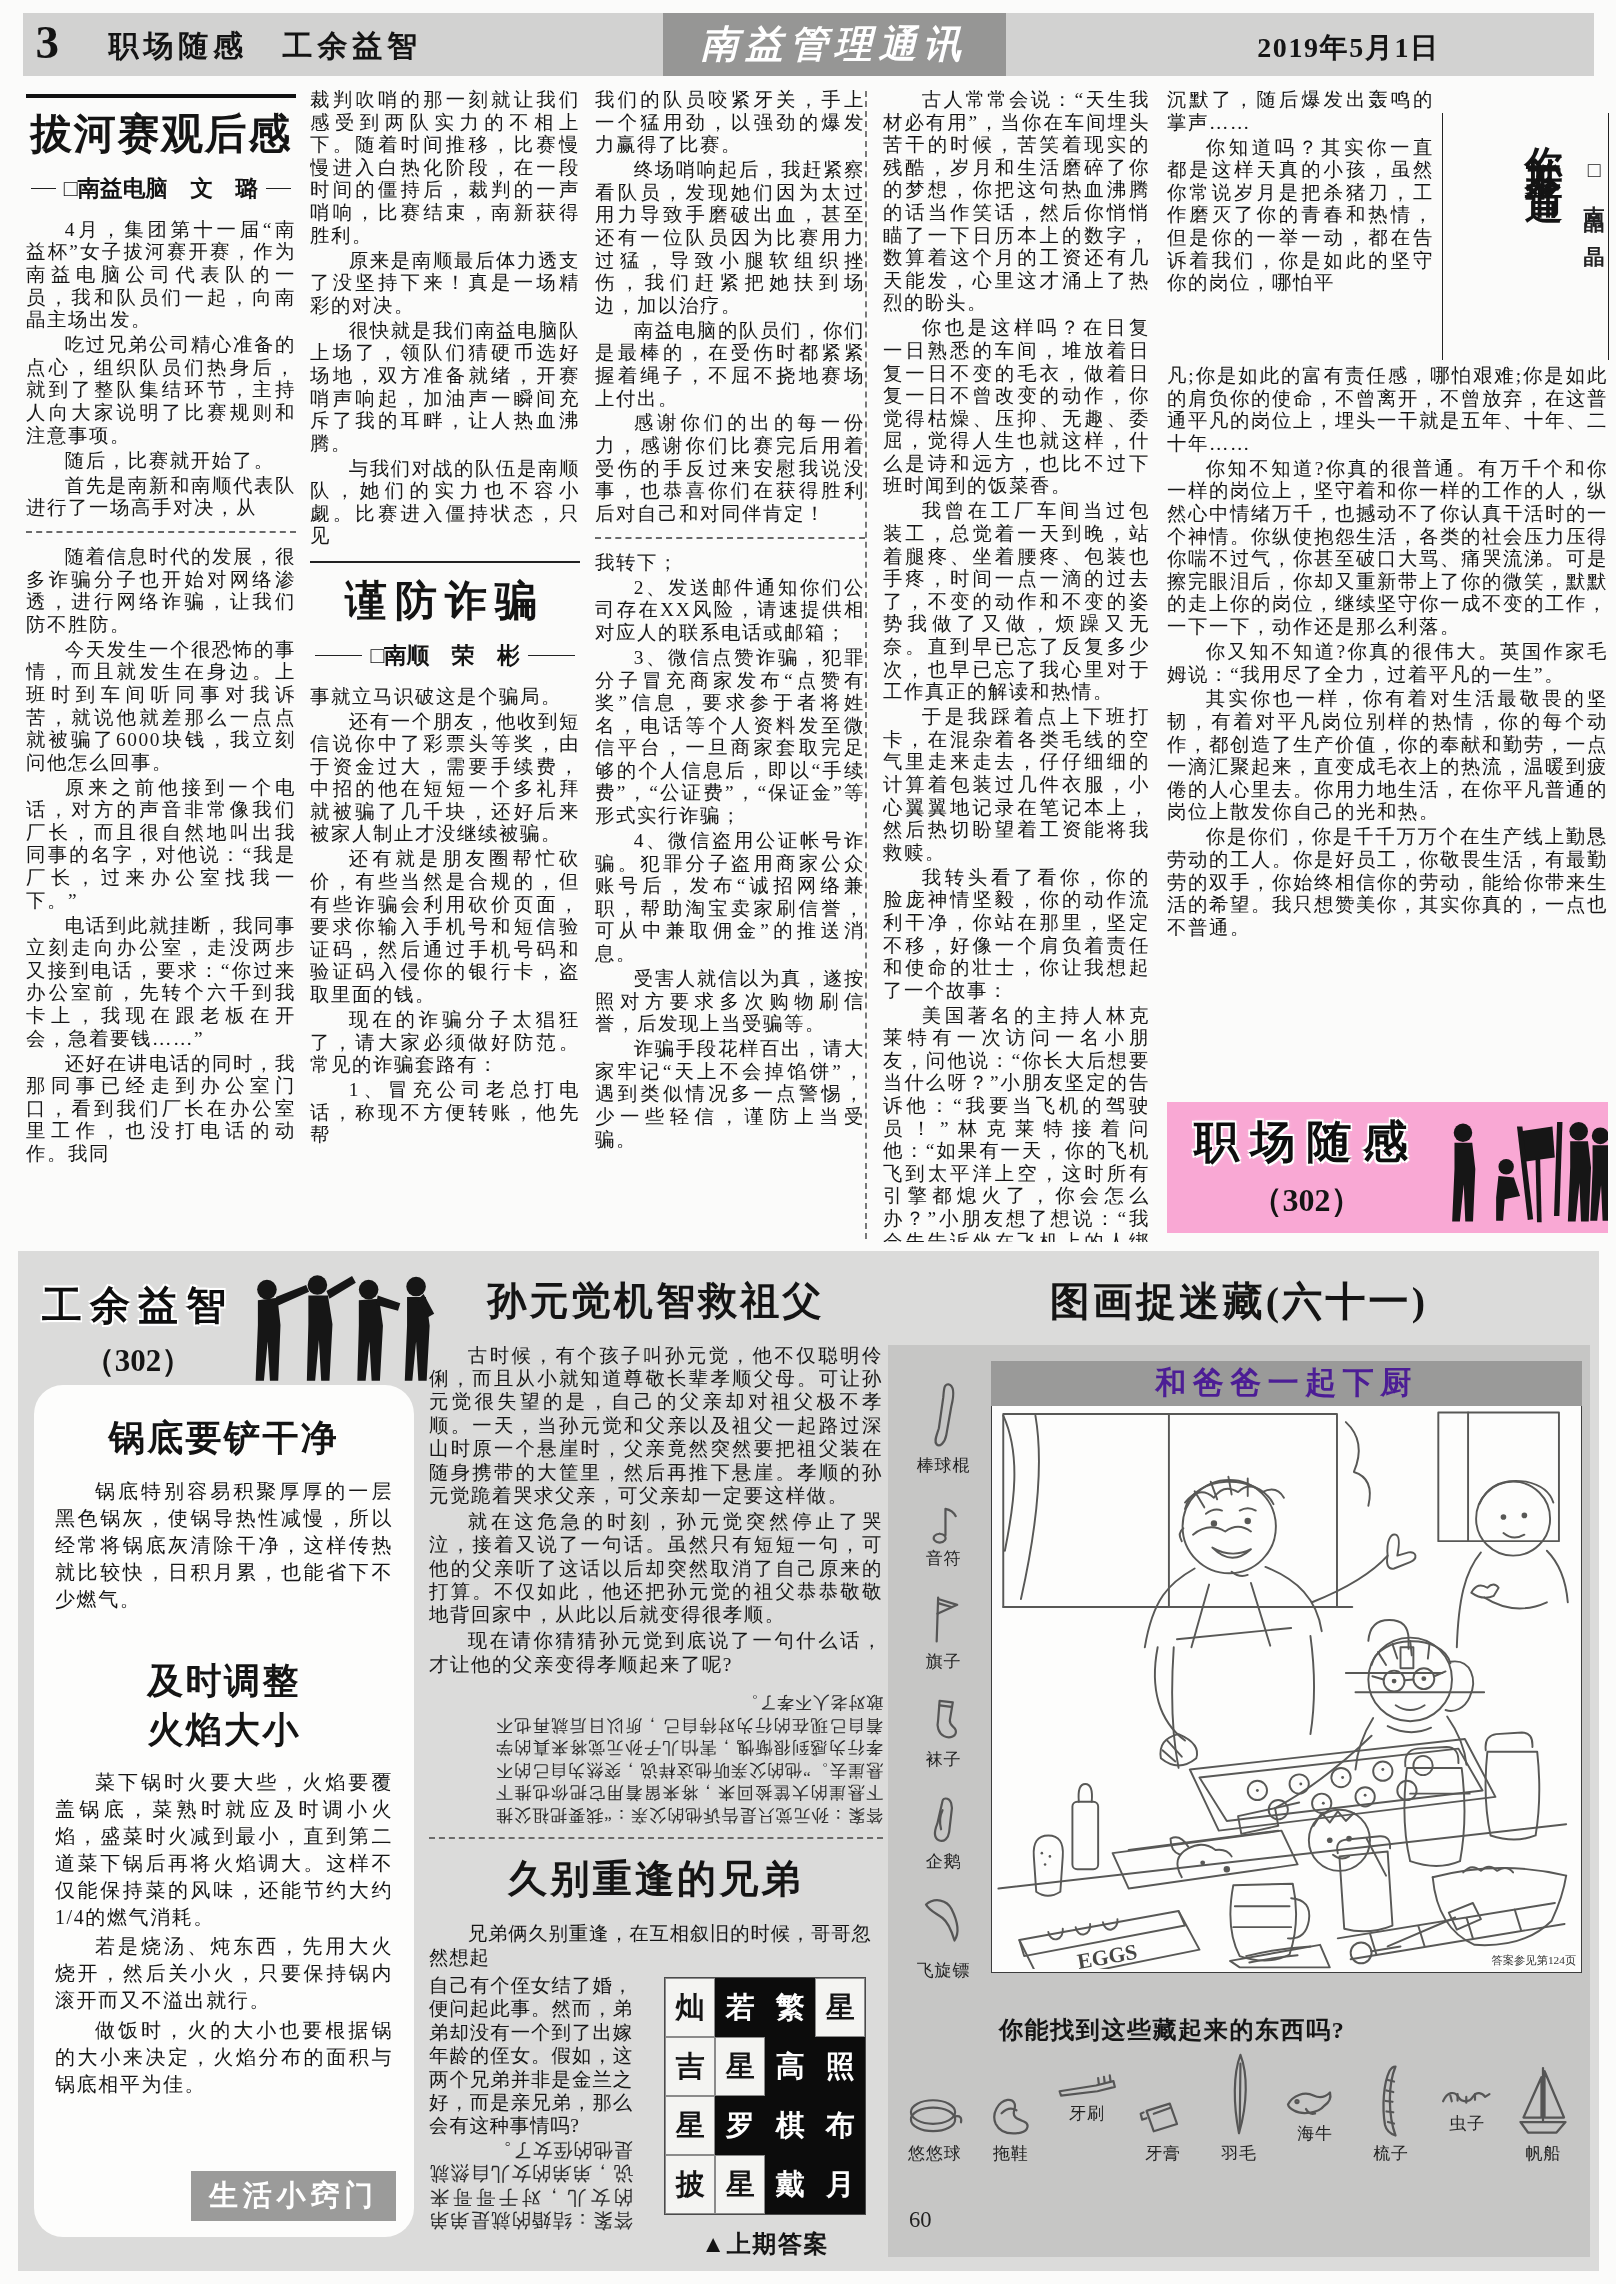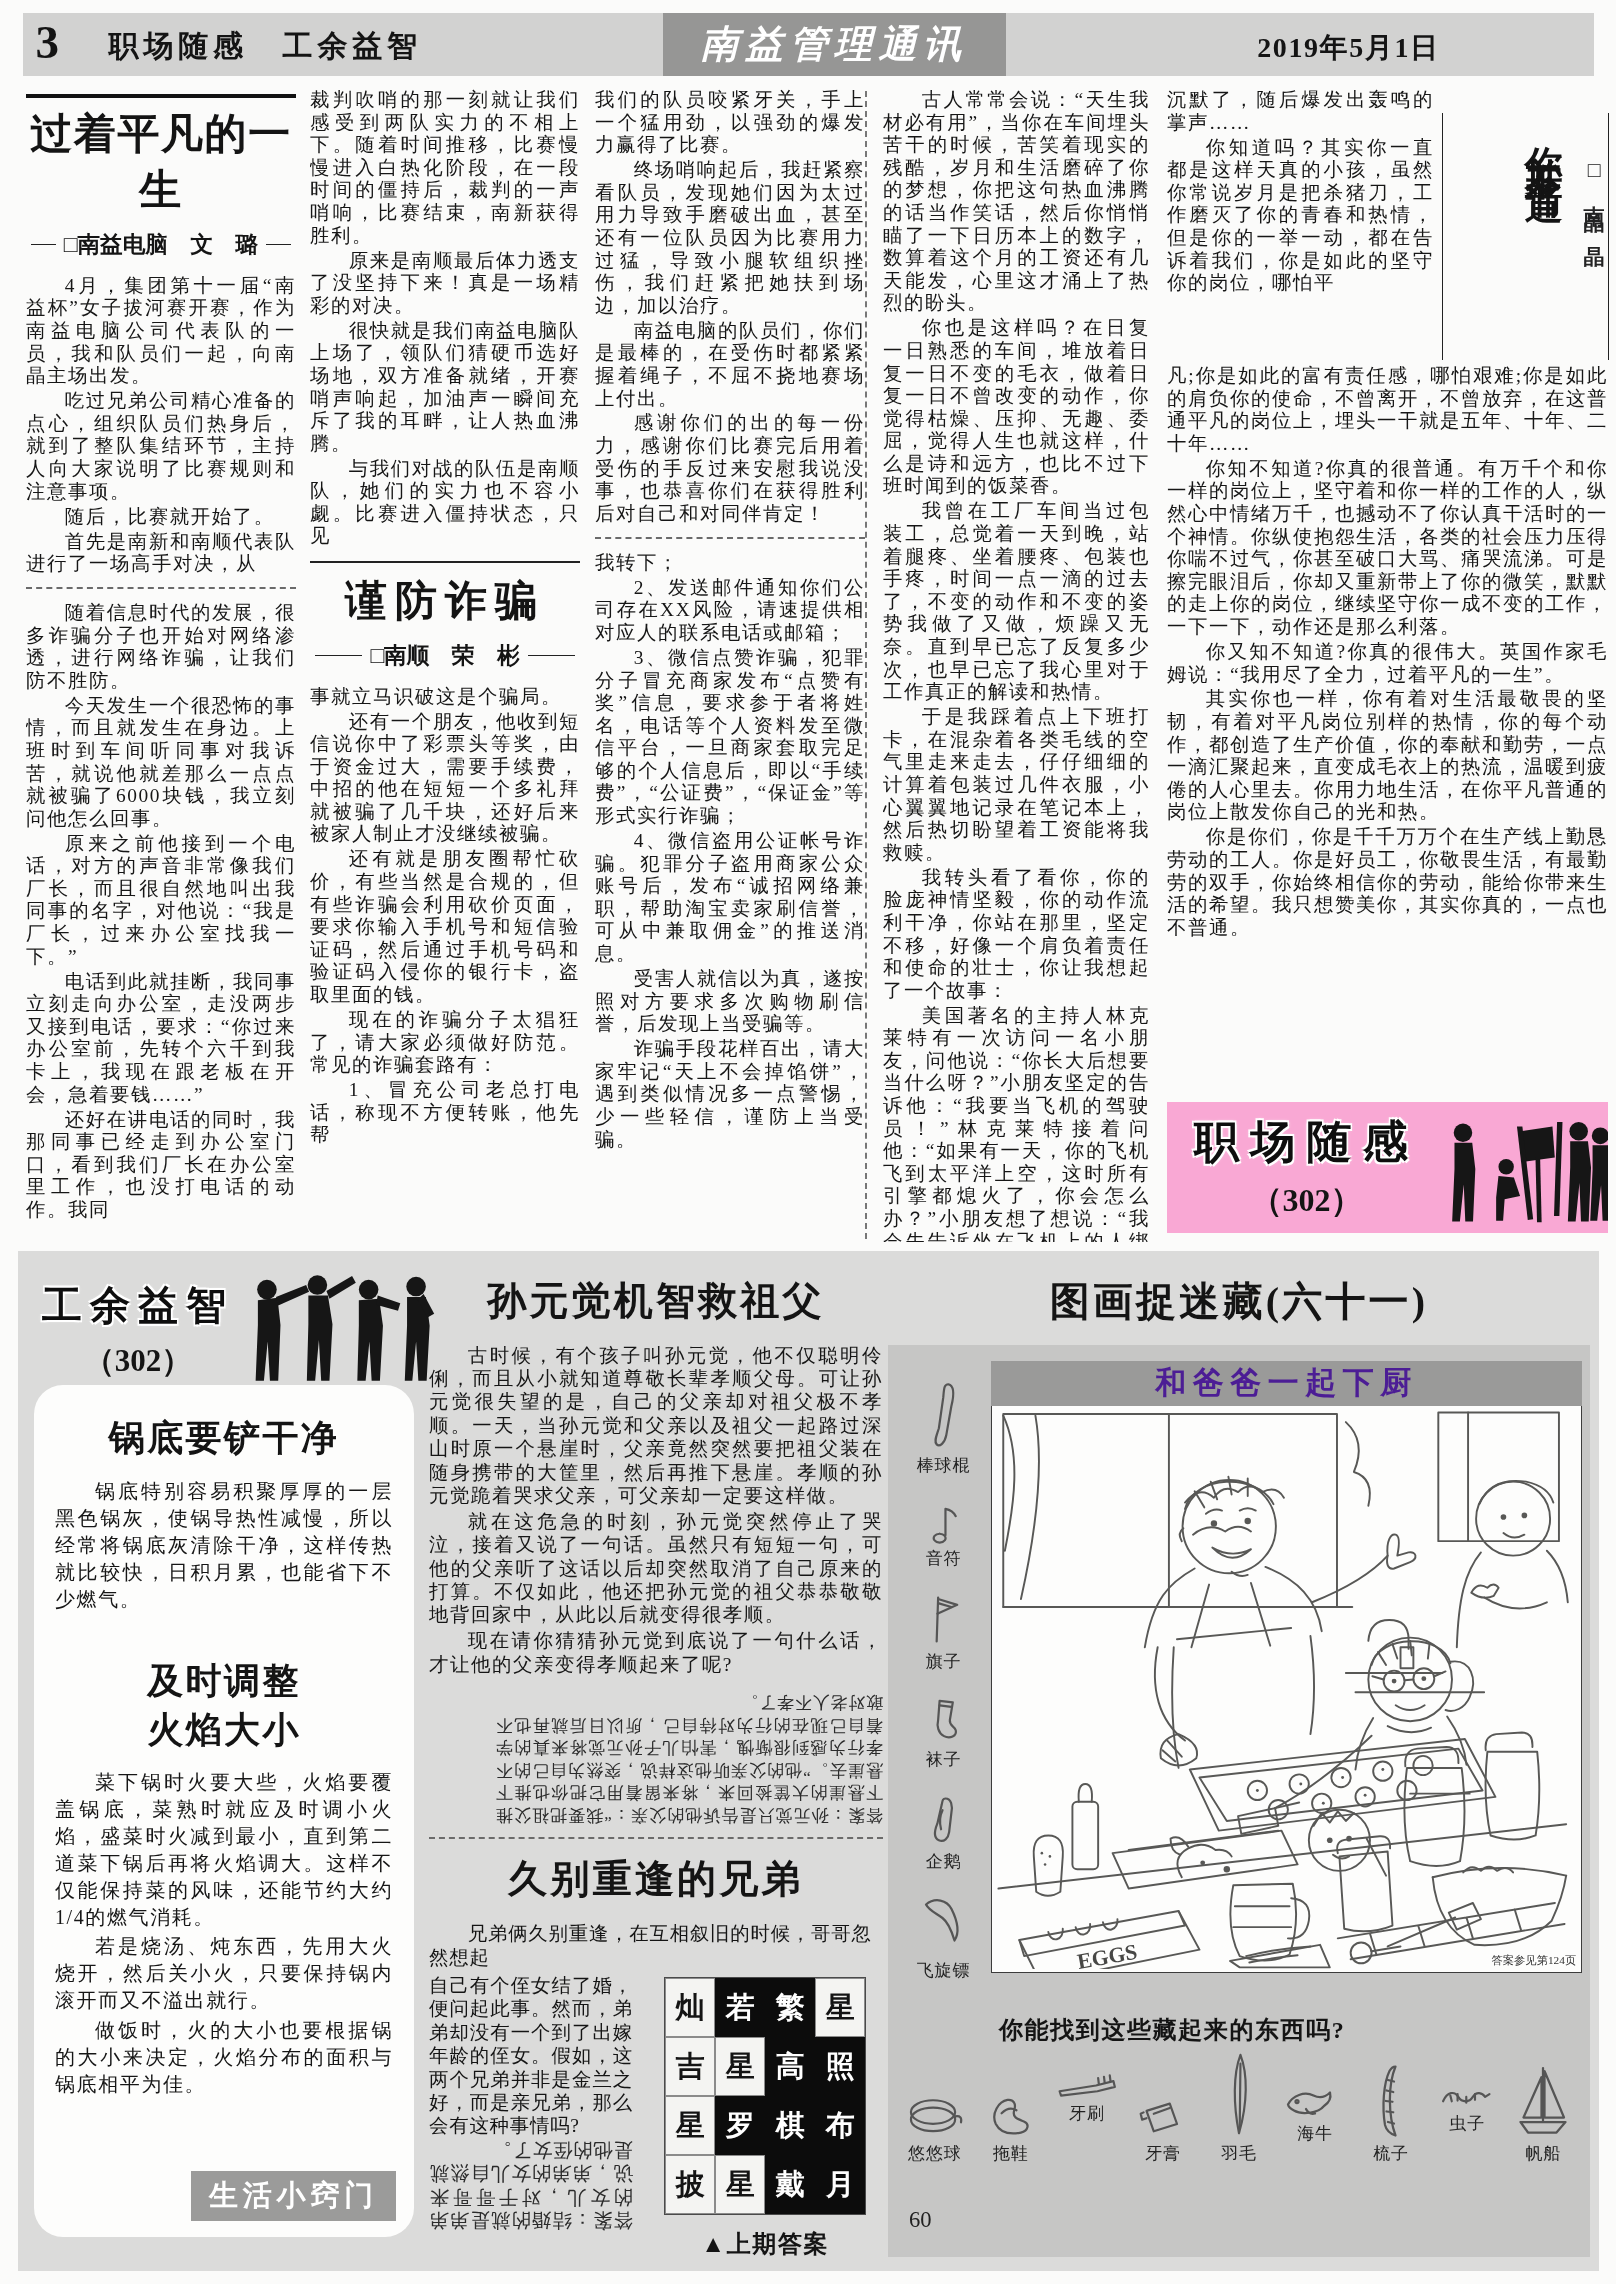--- a/index.html
+++ b/index.html
@@ -94,21 +94,21 @@
     <div class="pageno">3</div>
     <div class="hsections">职场随感　工余益智</div>
     <div class="logobox">
       <div class="logotxt">南益管理通讯</div>
     </div>
     <div class="hdate">2019年5月1日</div>
   </div>
 
   <div class="col" style="left:26px;width:270px;">
     <div class="rule4"></div>
-    <div class="h1a">过着平凡的一生</div>
+    <div class="h1a">拔河赛观后感</div>
     <div class="byline">□南益电脑　文　璐</div>
     <div class="bt">
         <p class="">4月，集团第十一届“南益杯”女子拔河赛开赛，作为南益电脑公司代表队的一员，我和队员们一起，向南晶主场出发。</p>
         <p class="">吃过兄弟公司精心准备的点心，组织队员们热身后，就到了整队集结环节，主持人向大家说明了比赛规则和注意事项。</p>
         <p class="">随后，比赛就开始了。</p>
         <p class="">首先是南新和南顺代表队进行了一场高手对决，从</p>
       </div>
     <div class="dashdiv"></div>
     <div class="bt">
         <p class="">随着信息时代的发展，很多诈骗分子也开始对网络渗透，进行网络诈骗，让我们防不胜防。</p>

